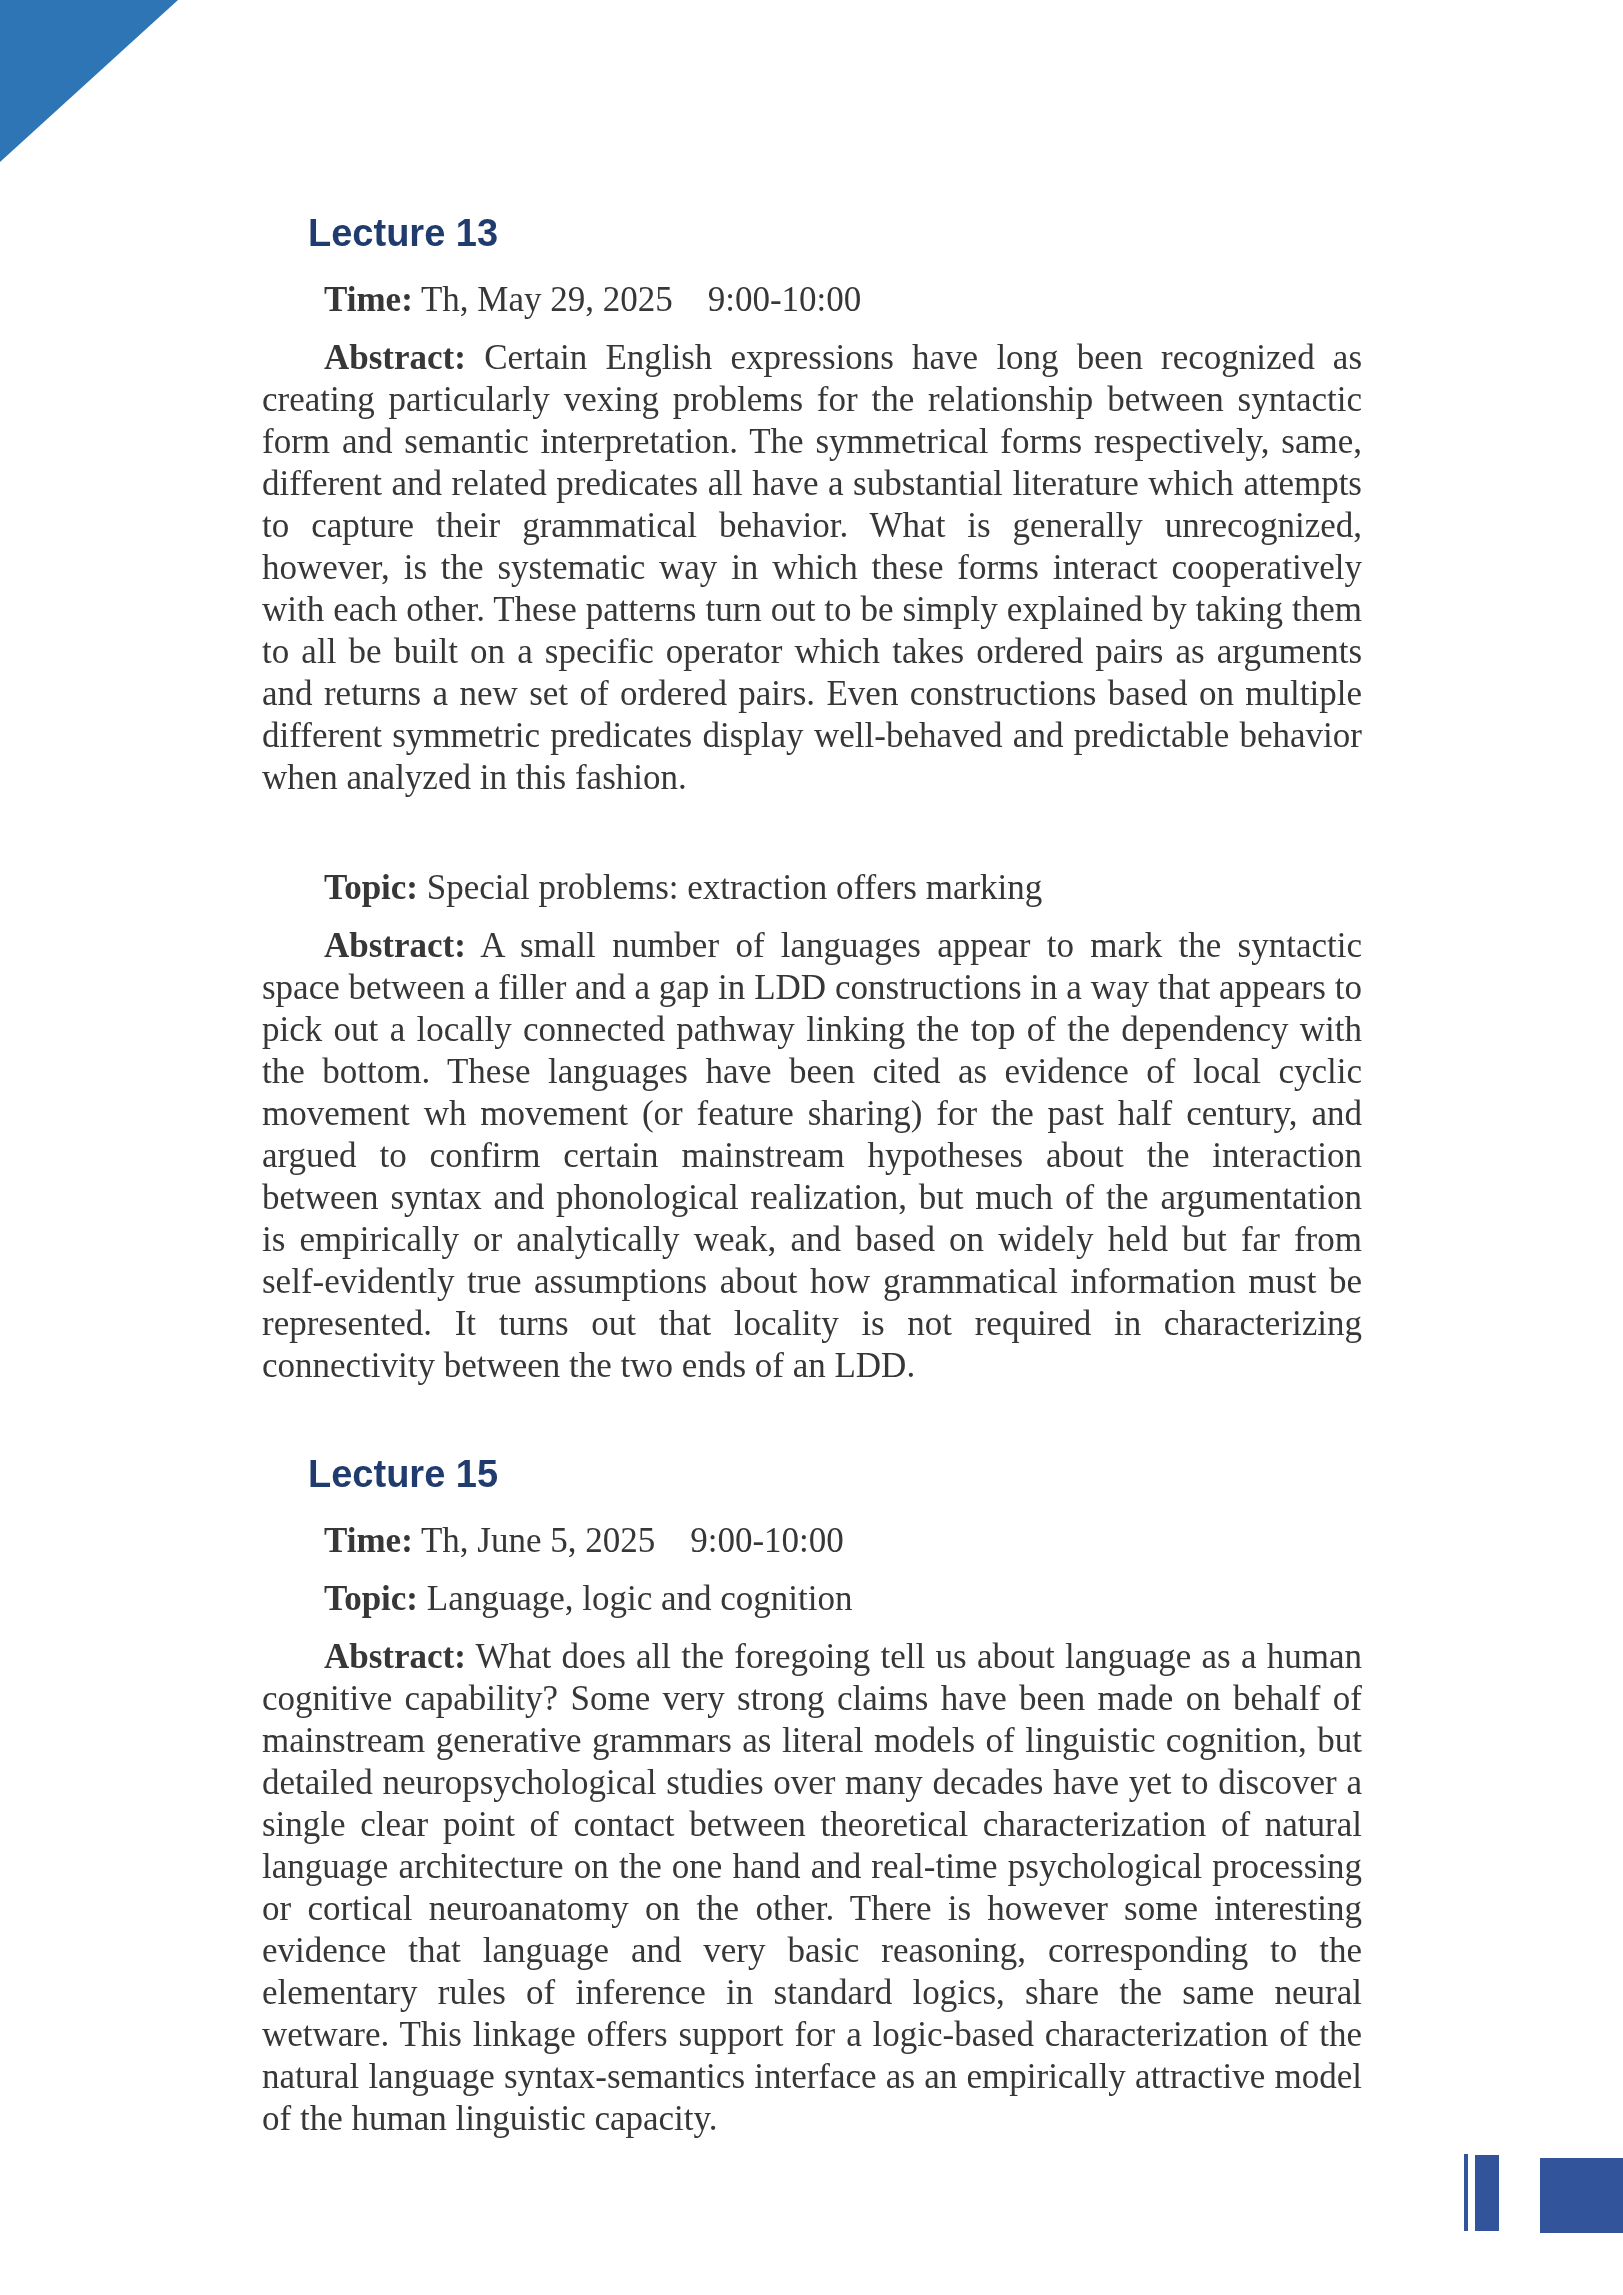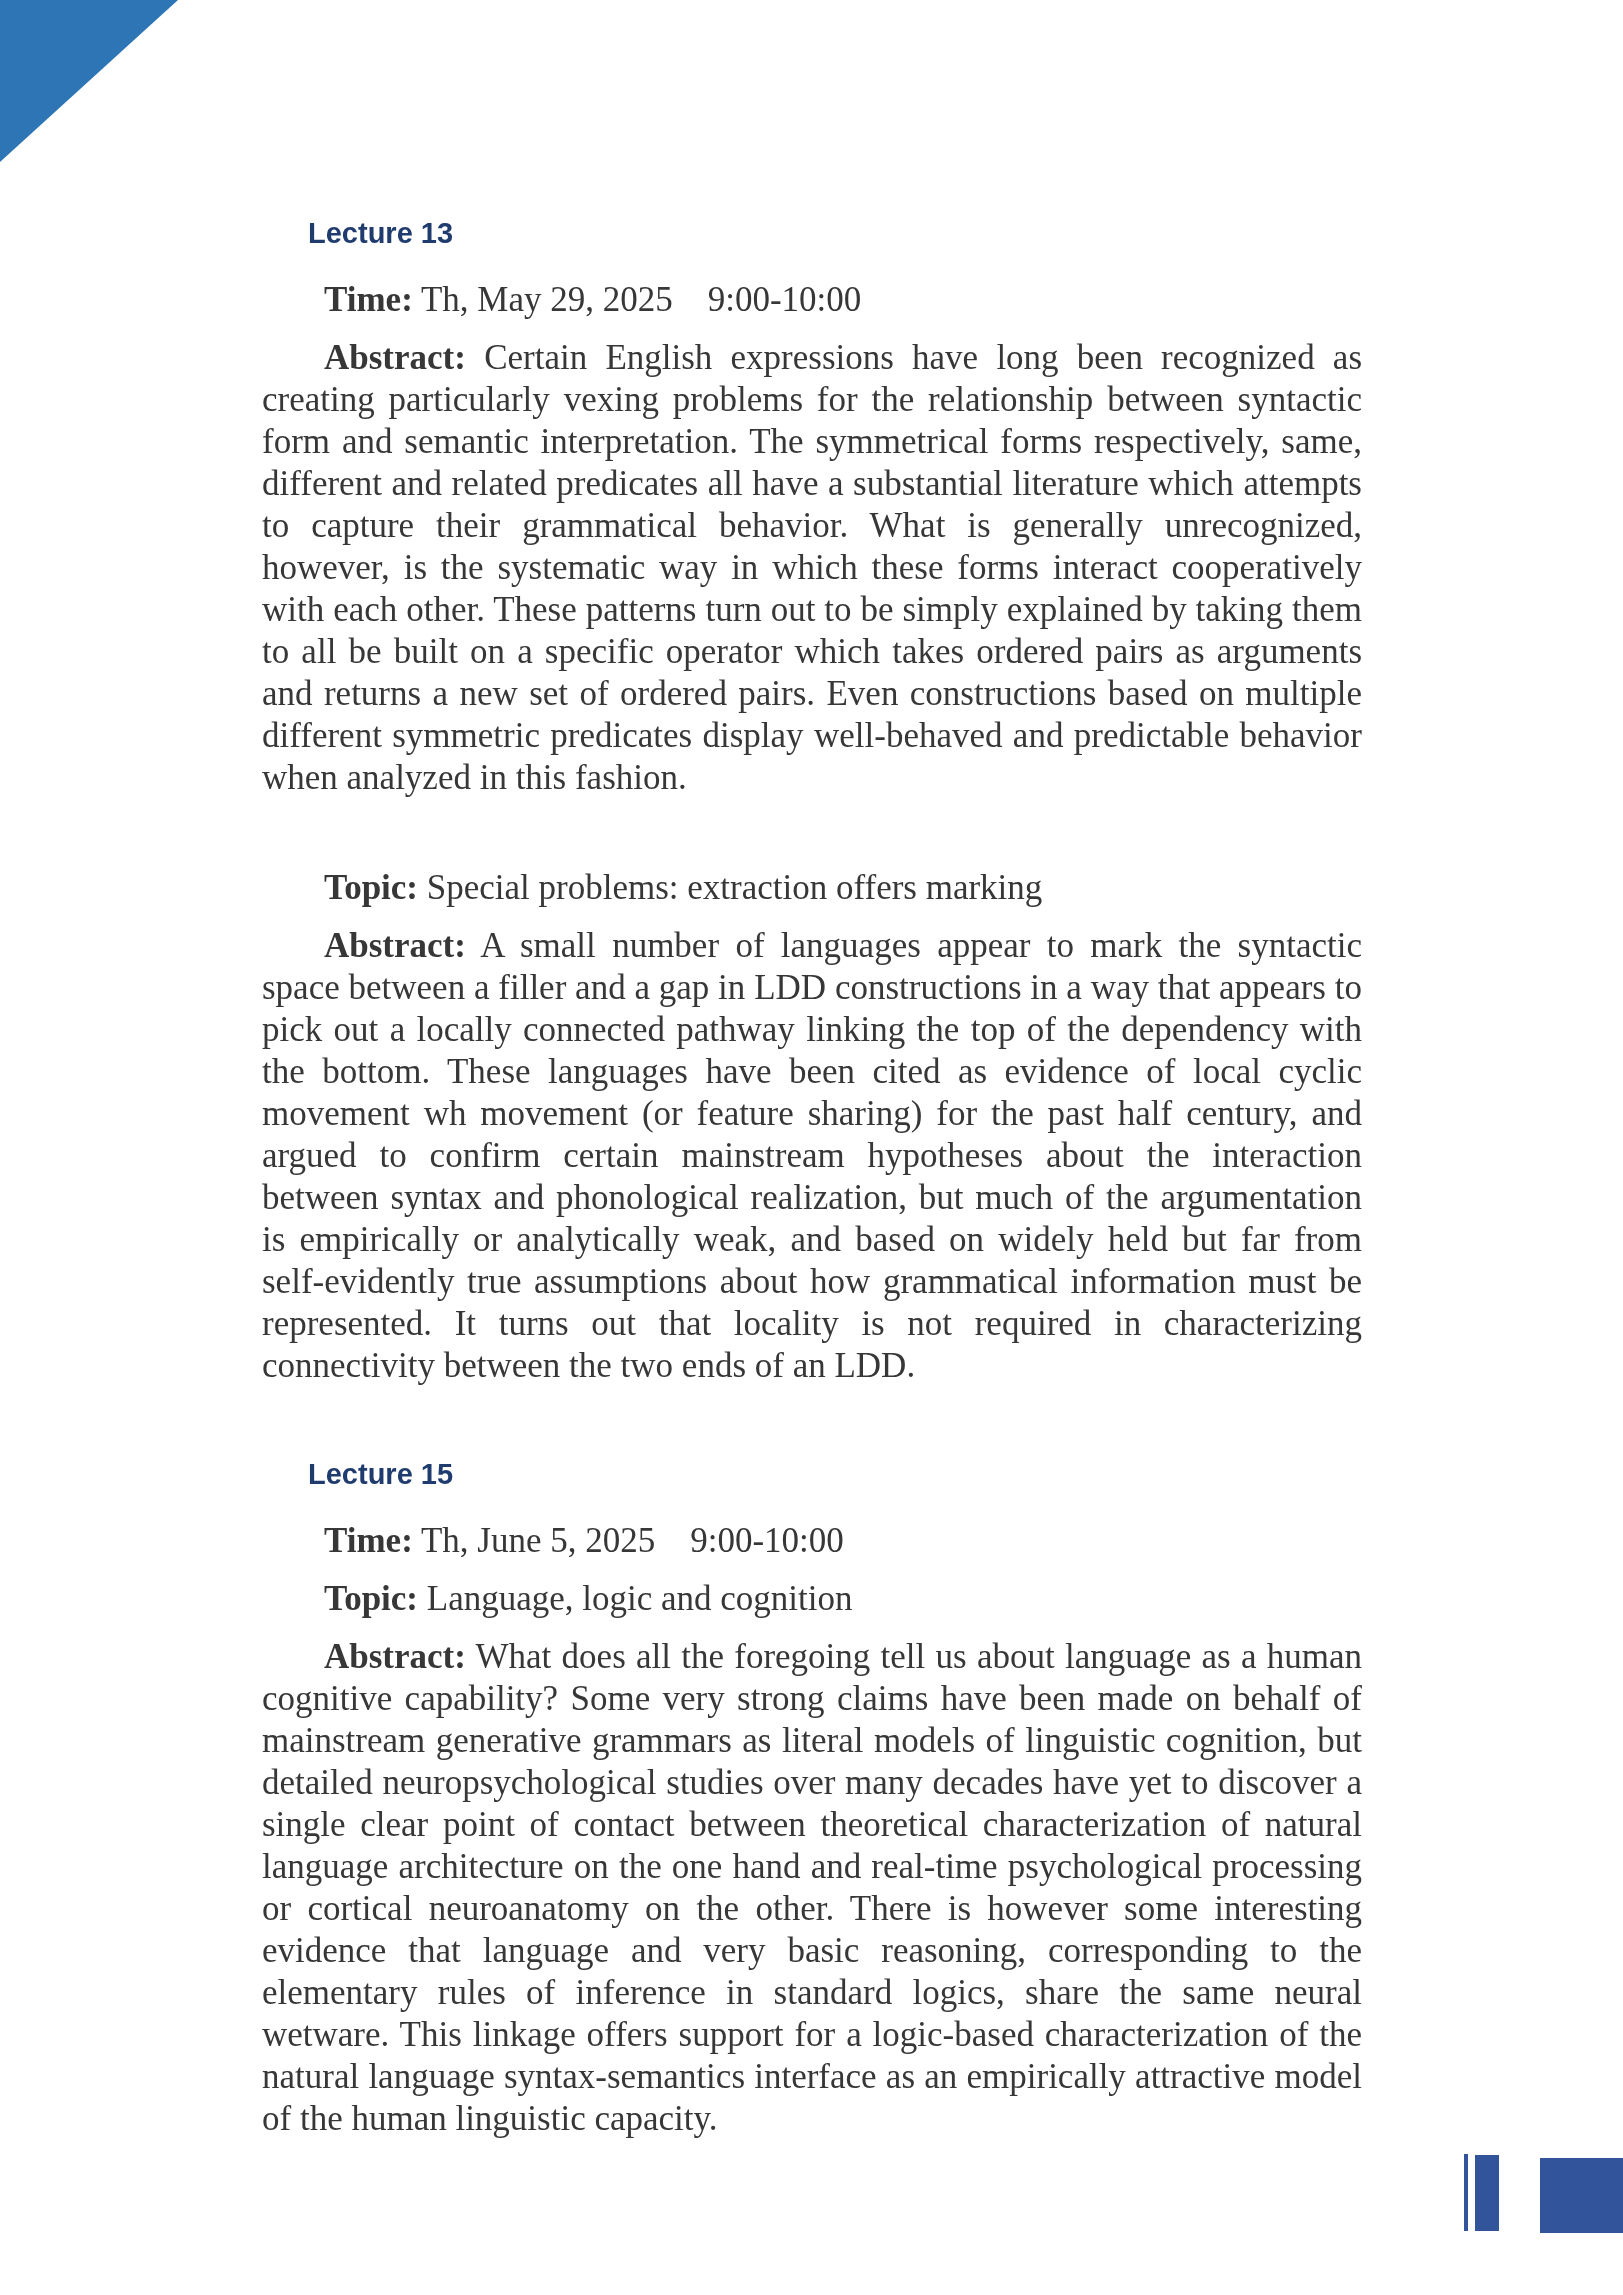--- a/index.html
+++ b/index.html
@@ -31,21 +31,21 @@
     font-size:35px;
     line-height:42px;
   }
   .lecture{margin:0;}
   .lecture + .lecture{margin-top:68px;}
   .lecture h2{
     margin:0 0 27px 0;
     padding-left:62px;
     font-family:"Liberation Sans", sans-serif;
     font-weight:bold;
-    font-size:29px;
+    font-size:38px;
     line-height:38px;
     color:var(--heading_navy);
   }
   .lecture p{
     margin:16px;
     text-indent:62px;
     text-align:justify;
   }
   .lbl{font-weight:bold;}
   .time-range{margin-left:35px;}

